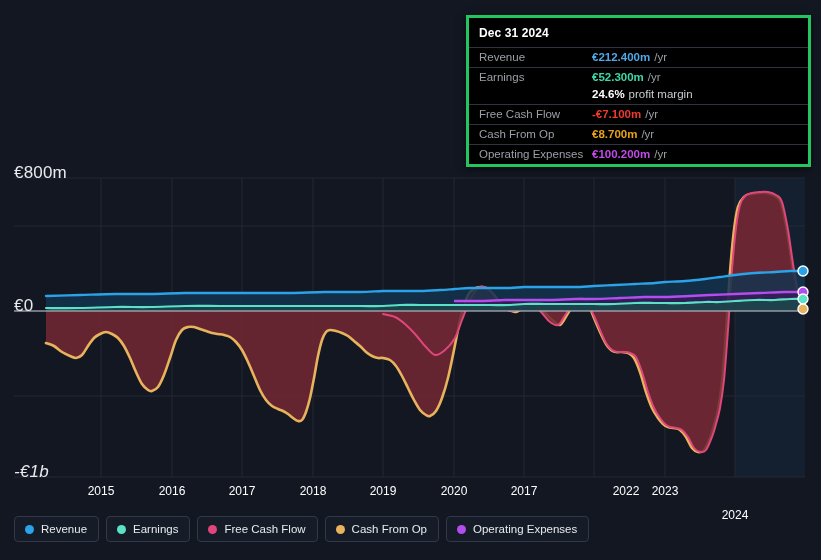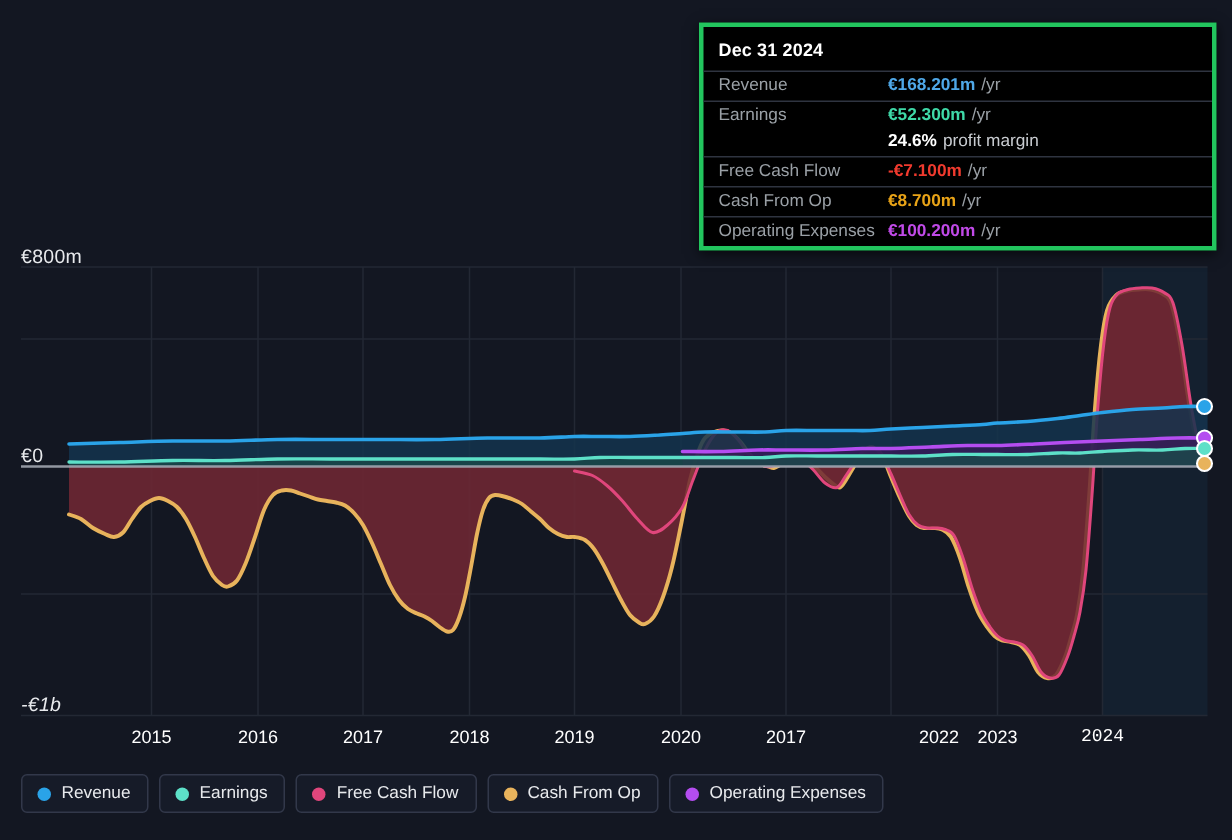--- a/index.html
+++ b/index.html
@@ -11,21 +11,21 @@
     position:relative;
   }
   #chart-root{position:absolute;inset:0;}
 
   
   .plot-wrap{position:absolute;left:0;top:0;width:821px;height:500px;}
   .plot-svg{position:absolute;left:0;top:0;}
 
   
   .ylabel{
-    position:absolute;color:#e8eaed;font-size:13px;
+    position:absolute;color:#e8eaed;font-size:17px;
     letter-spacing:.2px;white-space:nowrap;
   }
   .xlabel{
     position:absolute;color:#ffffff;font-size:12px;
     transform:translateX(-50%);white-space:nowrap;
   }
 
   
   .tooltip{
     position:absolute;left:466px;top:15px;width:339px;
@@ -115,29 +115,29 @@
   <div id="xlabels">
       <div class="xlabel" style="left: 101px; top: 484px;">2015</div>
       <div class="xlabel" style="left: 172px; top: 484px;">2016</div>
       <div class="xlabel" style="left: 242px; top: 484px;">2017</div>
       <div class="xlabel" style="left: 313px; top: 484px;">2018</div>
       <div class="xlabel" style="left: 383px; top: 484px;">2019</div>
       <div class="xlabel" style="left: 454px; top: 484px; text-align: right;">2020</div>
       <div class="xlabel" style="left: 524px; top: 484px;">2017</div>
       <div class="xlabel" style="left: 594px; top: 484px; margin-left: 32px;">2022</div>
       <div class="xlabel" style="left: 665px; top: 484px;">2023</div>
-      <div class="xlabel" style="left: 735px; top: 484px; font-family: Liberation Mono, monospace;">2024</div>
+      <div class="xlabel" style="left: 735px; top: 508px;">2024</div>
     </div>
 
   <div class="tooltip">
     <div class="tt-date">Dec 31 2024</div>
     <div id="tt-rows">
         <div class="tt-row">
           <div class="tt-label">Revenue</div>
-          <div><span class="tt-val" style="color: rgb(79, 168, 232);">€168.201m</span><span class="tt-unit">/yr</span></div>
+          <div><span class="tt-val" style="color: rgb(79, 168, 232);">€212.400m</span><span class="tt-unit">/yr</span></div>
         </div>
         <div class="tt-row">
           <div class="tt-label">Earnings</div>
           <div><span class="tt-val" style="color: rgb(63, 217, 168);">€52.300m</span><span class="tt-unit">/yr</span></div>
         </div>
         <div class="tt-row noline">
           <div class="tt-label"></div>
           <div><span class="tt-val" style="color: rgb(255, 255, 255);">24.6%</span><span class="tt-sub">profit margin</span></div>
         </div>
         <div class="tt-row">

